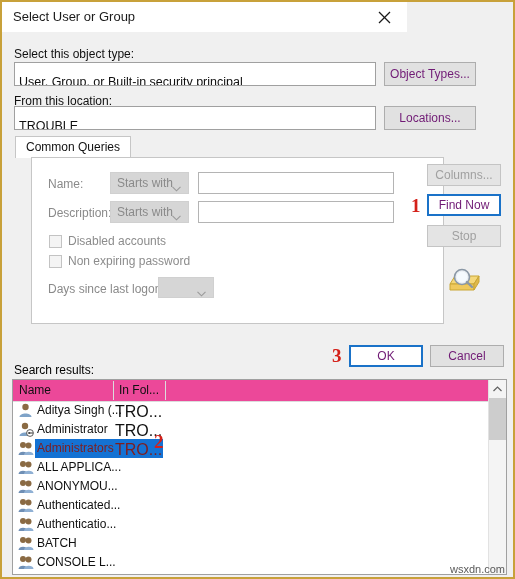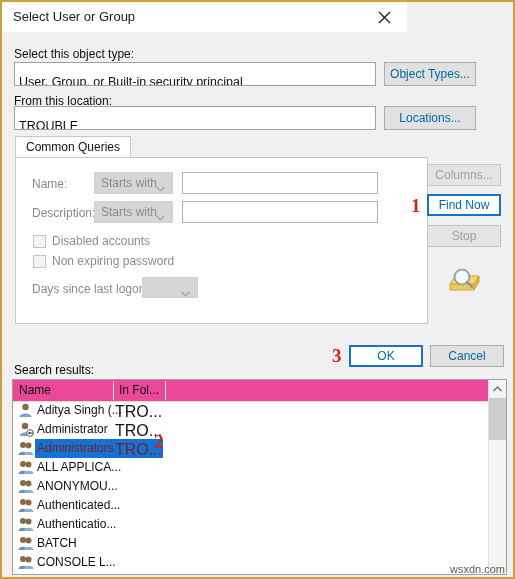--- a/index.html
+++ b/index.html
@@ -68,21 +68,21 @@
   }
   .textfield.plain { border: 1px solid #b4b4b4; }
 
   .btn {
     position: absolute;
     box-sizing: border-box;
     background: #e1e1e1;
     border: 1px solid #adadad;
     font-family: "Liberation Sans", sans-serif;
     font-size: 12px;
-    color: #0369a1;
+    color: #701a75;
     display: flex;
     align-items: center;
     justify-content: center;
     cursor: default;
     white-space: nowrap;
   }
   .btn.disabled { color: #a0a0a0; border-color: #c4c4c4; background: #e4e4e4; }
   .btn.highlight { background: #ffffff; border: 2px solid #1a72c8; }
 
   .combo {
@@ -128,21 +128,21 @@
     background: #ffffff;
     border: 1px solid #c6c6c6;
     border-bottom: none;
     font-size: 12px;
     color: #101010;
     white-space: nowrap;
     cursor: default;
   }
   #tab-panel {
     position: absolute;
-    left: 13px; top: 155px;
+    left: 29px; top: 155px;
     width: 413px; height: 167px;
     box-sizing: border-box;
     background: #ffffff;
     border: 1px solid #c6c6c6;
   }
 
   
   .annot {
     position: absolute;
     color: #d4211a;

